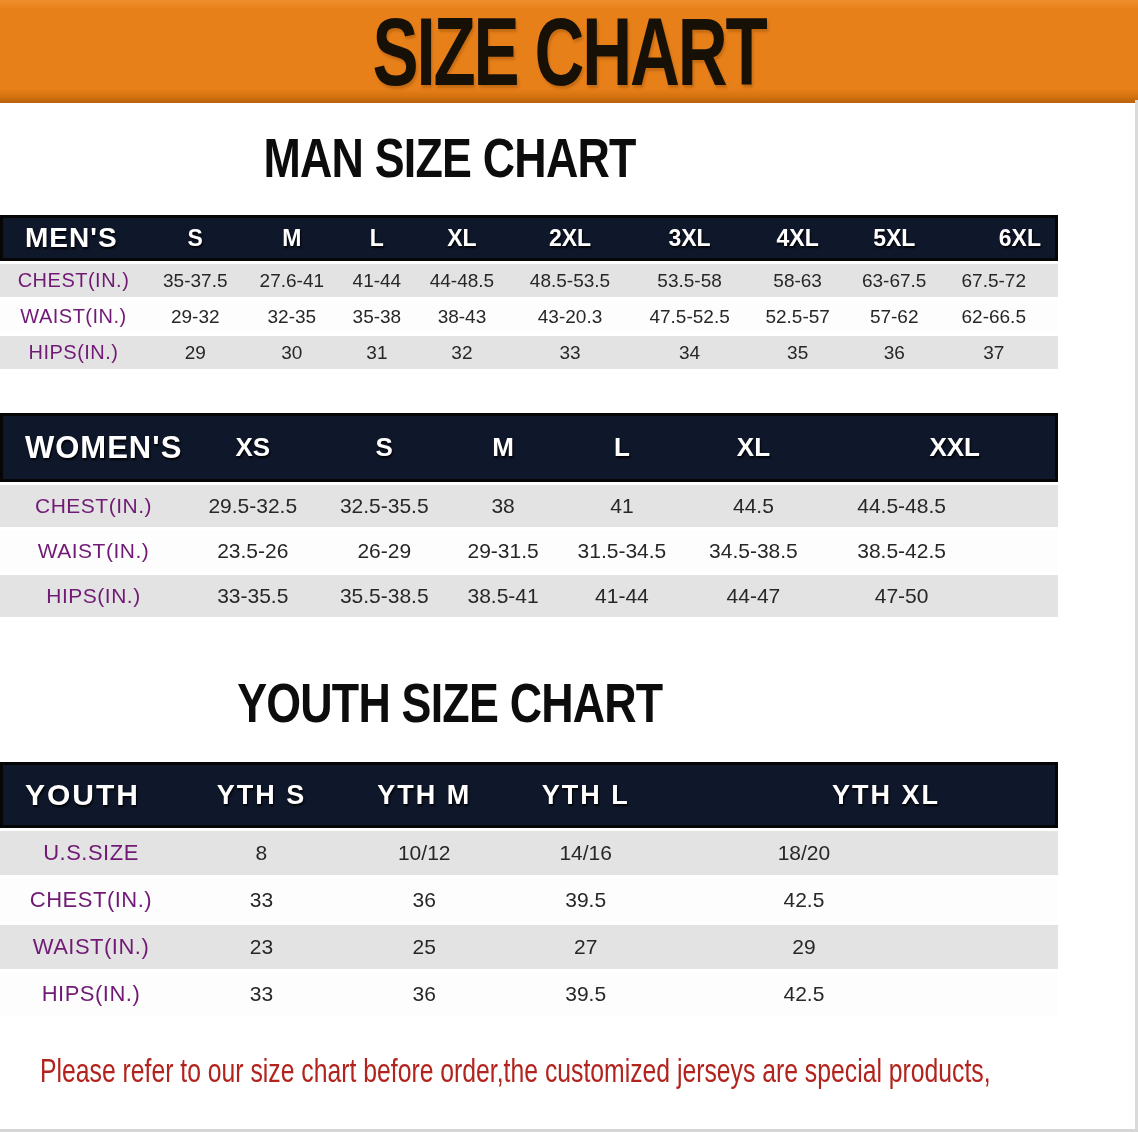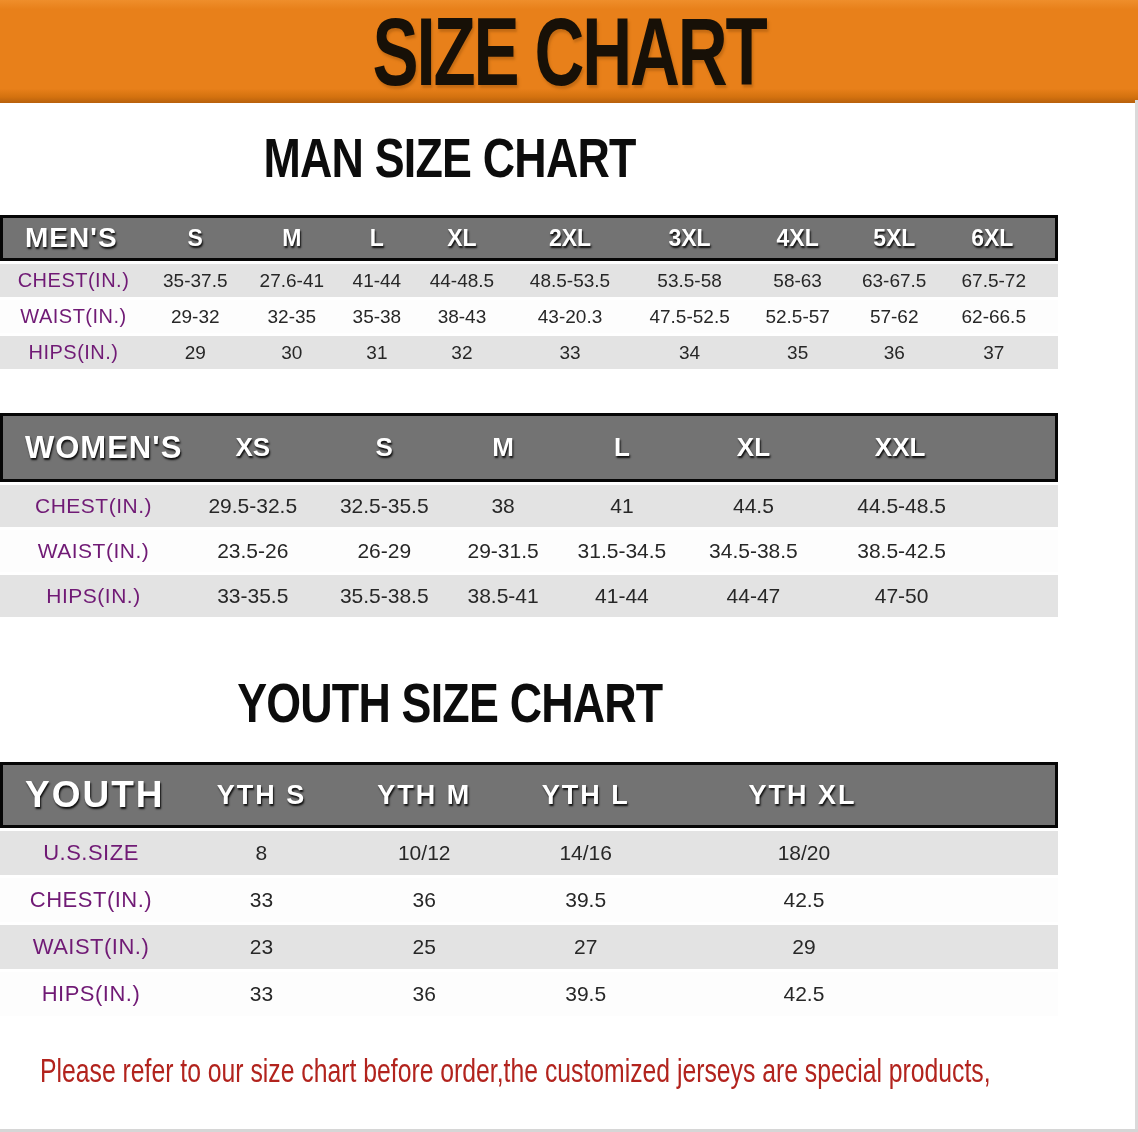--- a/index.html
+++ b/index.html
@@ -31,48 +31,48 @@
   .sec-women{margin-top:38px}
   .sec-women .section-title{margin-bottom:27px}
   .sec-youth{margin-top:55px}
   .sec-youth .section-title{margin-bottom:28px}
   
   table.size-table{
     width:1058px;margin:0 auto;
     border-collapse:separate;border-spacing:0 3px;table-layout:auto;
   }
   thead th{
-    background:#737373;color:#ffffff;font-weight:700;text-align:center;
+    background:#0f172a;color:#ffffff;font-weight:700;text-align:center;
     border-top:3px solid #060606;border-bottom:3px solid #060606;
     text-shadow:1px 2px 2px rgba(0,0,0,0.9);
   }
   thead th.head-label{
     text-align:left;padding-left:22px;font-weight:800;letter-spacing:1px;
     border-left:3px solid #060606;
   }
-  thead th:last-child{border-right:3px solid #060606;}
+  thead th:last-child{border-right:3px solid #060606;text-align:right;}
   tbody td{text-align:center;color:#272727;}
   tbody td.row-label{color:#701a75;letter-spacing:0.5px;}
   tbody tr.shaded td{background:#e3e3e3;}
   tbody tr.plain td{background:#fdfdfd;}
   
   .tbl-men thead th{height:38px;font-size:23px;}
   .tbl-men thead th.head-label{font-size:28px;}
   .tbl-men tbody td{height:31px;font-size:19px;}
   .tbl-men tbody td.row-label{width:145px;font-size:20px;}
   .tbl-men th:last-child,.tbl-men td:last-child{padding-right:14px;}
   
   .tbl-women thead th{height:61px;font-size:26px;}
   .tbl-women thead th.head-label{font-size:31px;}
   .tbl-women tbody td{height:40px;font-size:21px;}
   .tbl-women tbody td.row-label{width:185px;font-size:21px;}
   .tbl-women th:last-child,.tbl-women td:last-child{padding-right:75px;}
   
   .tbl-youth thead th{height:58px;font-size:27px;letter-spacing:2px;}
-  .tbl-youth thead th.head-label{font-size:37px;}
+  .tbl-youth thead th.head-label{font-size:30px;}
   .tbl-youth tbody td{height:42px;font-size:21px;}
   .tbl-youth tbody td.row-label{width:180px;font-size:22px;}
   .tbl-youth th:last-child,.tbl-youth td:last-child{padding-right:115px;}
   
   .disclaimer{margin-top:27px;padding-left:40px;}
   .disclaimer-line{
     font-size:33px;line-height:49px;color:#b2231d;white-space:nowrap;
     transform:scaleX(0.75);transform-origin:left center;font-weight:400;
   }
   

